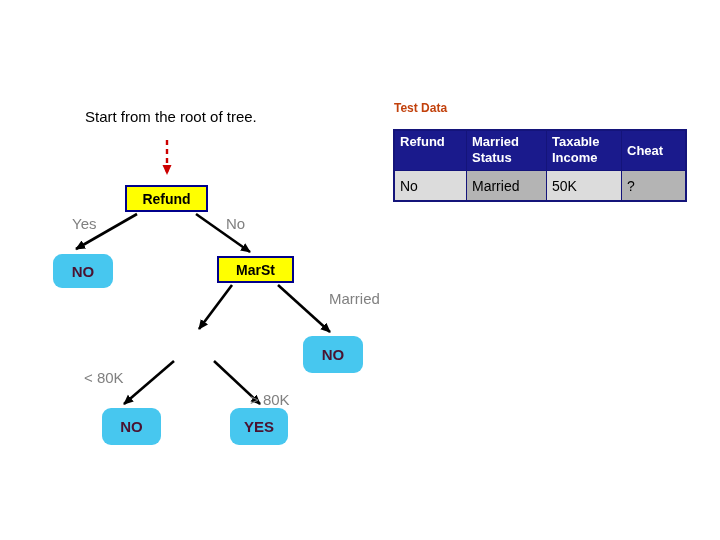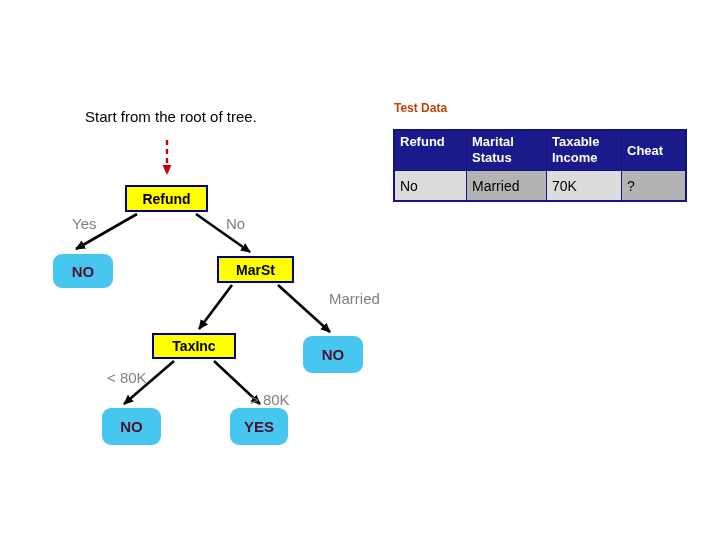--- a/index.html
+++ b/index.html
@@ -56,21 +56,21 @@
   #leaf-refund-yes {left:53px; top:254px;width:60px;height:34px;}
   #leaf-marst-married{left:303px;top:336px;width:60px;height:37px;}
   #leaf-taxinc-lt {left:102px;top:408px;width:59px;height:37px;}
   #leaf-taxinc-gt {left:230px;top:408px;width:58px;height:37px;}
 
   .elabel{position:absolute;font-size:15px;color:var(--edge_label);white-space:nowrap;}
   #elabel-yes{left:72px;top:215px;}
   #elabel-no{left:226px;top:215px;}
   #elabel-single-divorced{left:138px;top:292px;}
   #elabel-married{left:329px;top:290px;}
-  #elabel-lt80k{left:107px;top:369px;}
+  #elabel-lt80k{left:84px;top:369px;}
   #elabel-gt80k{left:250px;top:369px;margin-top:22px;}
 
   svg.arrows{position:absolute;left:0;top:0;width:720px;height:540px;pointer-events:none;}
   .tree-arrow{stroke:var(--arrow);stroke-width:2.6;fill:none;}
   .dashed-arrow{stroke:var(--dashed_arrow);stroke-width:2.4;stroke-dasharray:5 4;fill:none;}
   .ah-black{fill:var(--arrow);}
   .ah-red{fill:var(--dashed_arrow);}
 </style>
 </head>
 <body>
@@ -79,28 +79,28 @@
 
 
   <div class="test-data-label">Test Data</div>
 
   <div class="instruction">Start from the root of tree.</div>
 
   <table class="test-table">
     <tbody>
       <tr>
         <th class="w-refund">Refund</th>
-        <th class="w-marital">Marital Status</th>
+        <th class="w-marital">Married Status</th>
         <th class="w-taxable">Taxable Income</th>
         <th class="w-cheat cheat">Cheat</th>
       </tr>
       <tr>
         <td class="c-light">No</td>
         <td class="c-dark">Married</td>
-        <td class="c-light">70K</td>
+        <td class="c-light">50K</td>
         <td class="c-dark">?</td>
       </tr>
     </tbody>
   </table>
 
   <svg class="arrows" viewBox="0 0 720 540">
     <defs>
       <marker id="ah" markerWidth="11" markerHeight="10" refX="9" refY="4.5" orient="auto" markerUnits="userSpaceOnUse">
         <path class="ah-black" d="M0,0 L10,4.5 L0,9 Z"></path>
       </marker>
@@ -112,21 +112,20 @@
     <line class="tree-arrow" x1="137" y1="214" x2="76" y2="249" marker-end="url(#ah)"></line>
     <line class="tree-arrow" x1="196" y1="214" x2="250" y2="252" marker-end="url(#ah)"></line>
     <line class="tree-arrow" x1="232" y1="285" x2="199" y2="329" marker-end="url(#ah)"></line>
     <line class="tree-arrow" x1="278" y1="285" x2="330" y2="332" marker-end="url(#ah)"></line>
     <line class="tree-arrow" x1="174" y1="361" x2="124" y2="404" marker-end="url(#ah)"></line>
     <line class="tree-arrow" x1="214" y1="361" x2="260" y2="404" marker-end="url(#ah)"></line>
   </svg>
 
   <div class="dnode" id="node-refund">Refund</div>
   <div class="dnode" id="node-marst">MarSt</div>
-  <div class="dnode" id="node-taxinc">TaxInc</div>
 
   <div class="leaf" id="leaf-refund-yes">NO</div>
   <div class="leaf" id="leaf-marst-married">NO</div>
   <div class="leaf" id="leaf-taxinc-lt">NO</div>
   <div class="leaf" id="leaf-taxinc-gt">YES</div>
 
   <div class="elabel" id="elabel-yes">Yes</div>
   <div class="elabel" id="elabel-no">No</div>
   <div class="elabel" id="elabel-married">Married</div>
   <div class="elabel" id="elabel-lt80k">&lt; 80K</div>

